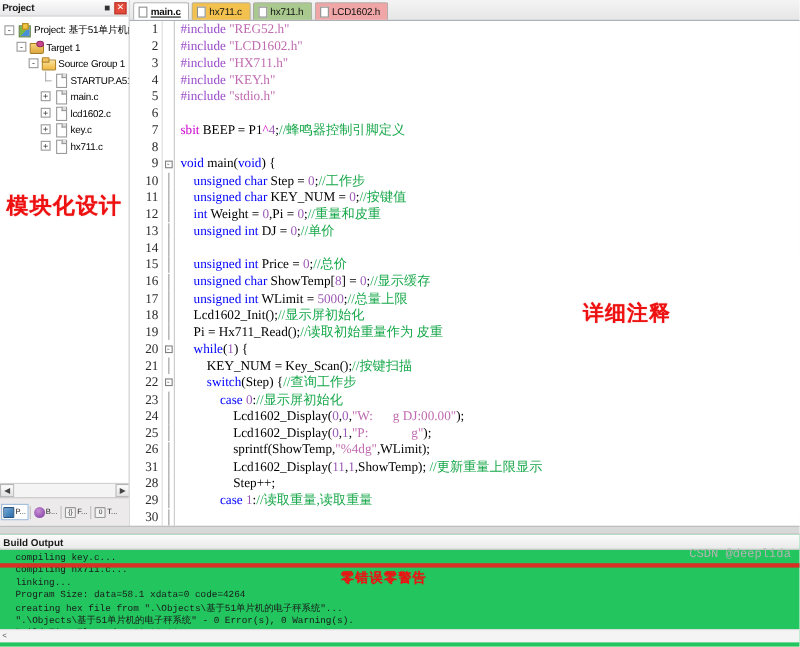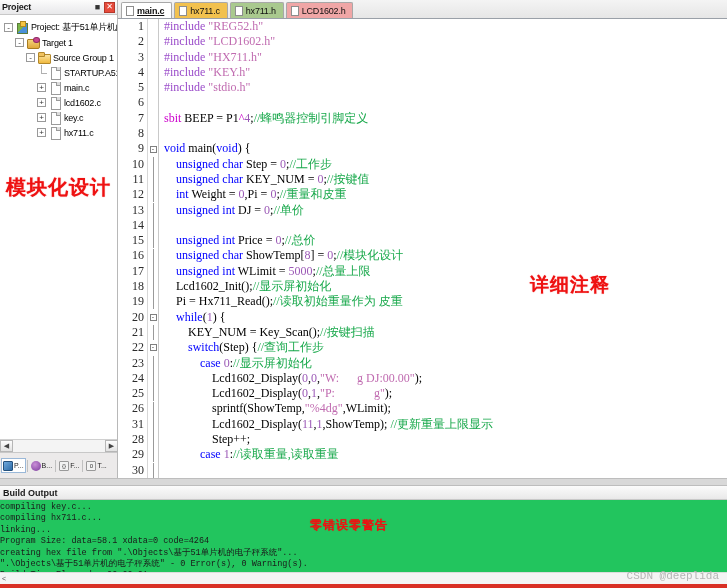--- a/index.html
+++ b/index.html
@@ -5,21 +5,21 @@
   * { box-sizing: border-box; }
   html, body {
     margin: 0; padding: 0;
     width: 727px; height: 588px;
     overflow: hidden;
     background: #ffffff;
     font-family: "Liberation Sans", sans-serif;
   }
   #app {
     position: relative;
-    width: 727px; height: 588px;
+    width: 727px; height: 516px;
     background: #f0f0f0;
   }
 
   
   #project-panel {
     position: absolute;
     left: 0; top: 0;
     width: 118px; height: 478px;
     background: #ffffff;
     border-right: 1px solid #b8b8b8;
@@ -310,21 +310,21 @@
   }
   #build-title {
     height: 14px;
     background: linear-gradient(to bottom,#fbfbfb,#e9e9e9);
     border-bottom: 1px solid #c8c8c8;
     display: flex; align-items: center;
     padding-left: 3px;
     font-size: 9px; font-weight: bold; color: #1a1a1a;
   }
   #build-body {
-    padding: 2px 0 0 0;
+    padding: 2px 0 0 14px;
     height: 74px;
     overflow: hidden;
   }
   .bl {
     font-family: "Liberation Mono", monospace;
     font-size: 8.5px;
     line-height: 11.4px;
     color: #1a1a1a;
     white-space: pre;
   }
@@ -543,21 +543,21 @@
           <div class="cl">&nbsp;</div>
           <div class="cl"><span class="k-kw2">sbit</span><span class="k-plain"> BEEP = P1</span><span class="k-kw2">^</span><span class="k-num">4</span><span class="k-plain">;</span><span class="k-cmt">//蜂鸣器控制引脚定义</span></div>
           <div class="cl">&nbsp;</div>
           <div class="cl"><span class="k-kw">void</span><span class="k-plain"> main(</span><span class="k-kw">void</span><span class="k-plain">) {</span></div>
           <div class="cl"><span class="k-plain">    </span><span class="k-kw">unsigned char</span><span class="k-plain"> Step = </span><span class="k-num">0</span><span class="k-plain">;</span><span class="k-cmt">//工作步</span></div>
           <div class="cl"><span class="k-plain">    </span><span class="k-kw">unsigned char</span><span class="k-plain"> KEY_NUM = </span><span class="k-num">0</span><span class="k-plain">;</span><span class="k-cmt">//按键值</span></div>
           <div class="cl"><span class="k-plain">    </span><span class="k-kw">int</span><span class="k-plain"> Weight = </span><span class="k-num">0</span><span class="k-plain">,Pi = </span><span class="k-num">0</span><span class="k-plain">;</span><span class="k-cmt">//重量和皮重</span></div>
           <div class="cl"><span class="k-plain">    </span><span class="k-kw">unsigned int</span><span class="k-plain"> DJ = </span><span class="k-num">0</span><span class="k-plain">;</span><span class="k-cmt">//单价</span></div>
           <div class="cl">&nbsp;</div>
           <div class="cl"><span class="k-plain">    </span><span class="k-kw">unsigned int</span><span class="k-plain"> Price = </span><span class="k-num">0</span><span class="k-plain">;</span><span class="k-cmt">//总价</span></div>
-          <div class="cl"><span class="k-plain">    </span><span class="k-kw">unsigned char</span><span class="k-plain"> ShowTemp[</span><span class="k-num">8</span><span class="k-plain">] = </span><span class="k-num">0</span><span class="k-plain">;</span><span class="k-cmt">//模块化设计</span></div>
+          <div class="cl"><span class="k-plain">    </span><span class="k-kw">unsigned char</span><span class="k-plain"> ShowTemp[</span><span class="k-num">8</span><span class="k-plain">] = </span><span class="k-num">0</span><span class="k-plain">;</span><span class="k-cmt">//显示缓存</span></div>
           <div class="cl"><span class="k-plain">    </span><span class="k-kw">unsigned int</span><span class="k-plain"> WLimit = </span><span class="k-num">5000</span><span class="k-plain">;</span><span class="k-cmt">//总量上限</span></div>
           <div class="cl"><span class="k-plain">    Lcd1602_Init();</span><span class="k-cmt">//显示屏初始化</span></div>
           <div class="cl"><span class="k-plain">    Pi = Hx711_Read();</span><span class="k-cmt">//读取初始重量作为 皮重</span></div>
           <div class="cl"><span class="k-plain">    </span><span class="k-kw">while</span><span class="k-plain">(</span><span class="k-num">1</span><span class="k-plain">) {</span></div>
           <div class="cl"><span class="k-plain">        KEY_NUM = Key_Scan();</span><span class="k-cmt">//按键扫描</span></div>
           <div class="cl"><span class="k-plain">        </span><span class="k-kw">switch</span><span class="k-plain">(Step) {</span><span class="k-cmt">//查询工作步</span></div>
           <div class="cl"><span class="k-plain">            </span><span class="k-kw">case</span><span class="k-plain"> </span><span class="k-num">0</span><span class="k-plain">:</span><span class="k-cmt">//显示屏初始化</span></div>
           <div class="cl"><span class="k-plain">                Lcd1602_Display(</span><span class="k-num">0</span><span class="k-plain">,</span><span class="k-num">0</span><span class="k-plain">,</span><span class="k-str">"W:      g DJ:00.00"</span><span class="k-plain">);</span></div>
           <div class="cl"><span class="k-plain">                Lcd1602_Display(</span><span class="k-num">0</span><span class="k-plain">,</span><span class="k-num">1</span><span class="k-plain">,</span><span class="k-str">"P:             g"</span><span class="k-plain">);</span></div>
           <div class="cl"><span class="k-plain">                sprintf(ShowTemp,</span><span class="k-str">"%4dg"</span><span class="k-plain">,WLimit);</span></div>

